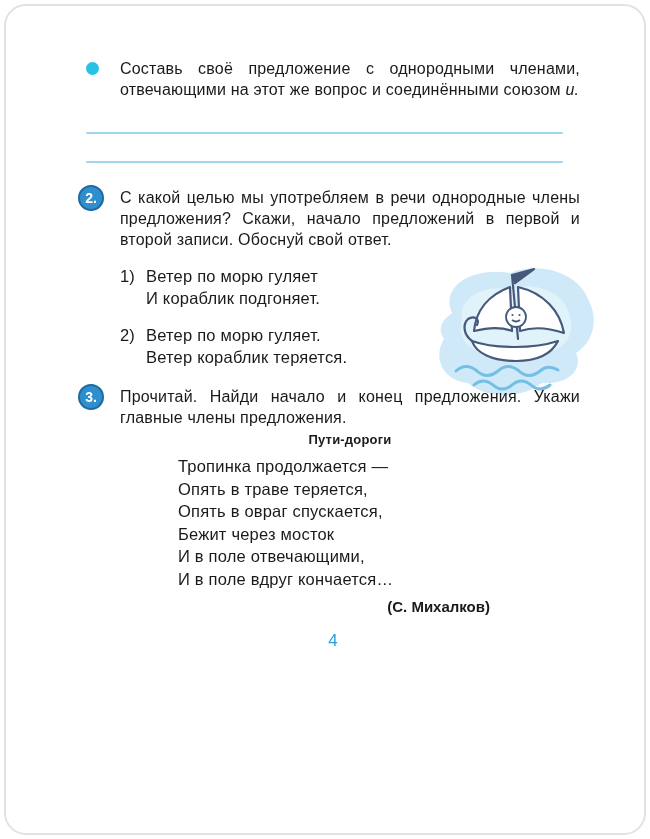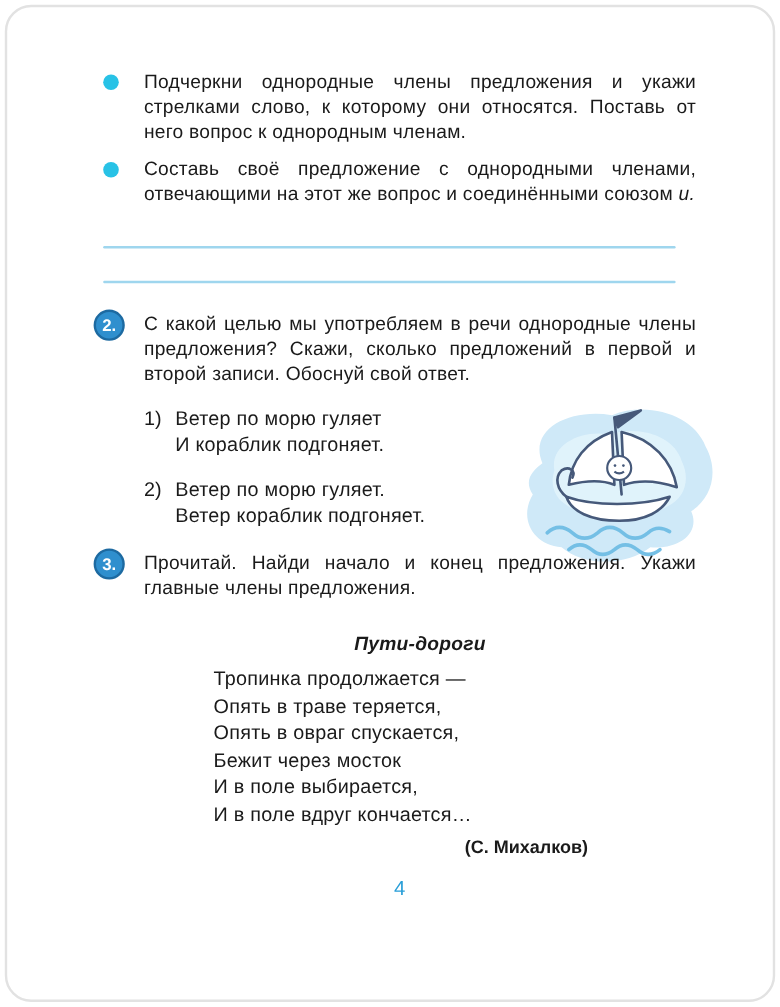--- a/index.html
+++ b/index.html
@@ -79,26 +79,25 @@
     text-align: center;
   }
   .ship {
     position: absolute;
     top: 72px;
     right: -22px;
     width: 180px;
     height: 155px;
   }
   .poem-title {
-    margin: 28px 0 8px 0;
-    font-size: 16px;
+    margin: 4px 0 8px 0;
+    font-size: 13px;
     font-weight: bold;
     text-align: center;
     letter-spacing: 0.2px;
-    font-style: italic;
   }
   .poem { margin-left: 58px; width: 312px; }
   .poem-line { font-size: 16.5px; line-height: 22.5px; letter-spacing: 0.2px; }
   .poem-attr {
     margin-top: 8px;
     font-size: 15px;
     text-align: right;
     font-weight: bold;
   }
   .pagenum {
@@ -108,57 +107,51 @@
     font-size: 17px;
   }
 </style>
 </head>
 <body>
 
 <div class="page">
   <div class="frame"></div>
   <div class="content">
 
+
     <div class="row task">
       <div class="gutter">
         <span class="bullet"></span>
       </div>
-      <p class="text">Подчеркни однородные члены предложения и укажи стрелками слово, к которому они относятся. Поставь от него вопрос к однородным членам.</p>
-    </div>
-
-    <div class="row task">
-      <div class="gutter">
-        <span class="bullet"></span>
-      </div>
       <p class="text"><span>Составь своё предложение с однородными членами, отвечающими на этот же вопрос и соединёнными союзом</span> <span class="it">и.</span></p>
     </div>
 
     <div class="ruleline line1"></div>
     <div class="ruleline line2"></div>
 
     <div class="row exercise2">
       <div class="gutter">
         <span class="numcircle">2.</span>
       </div>
       <div class="extext">
-        <p class="text">С какой целью мы употребляем в речи однородные члены предложения? Скажи, сколько предложений в первой и второй записи. Обоснуй свой ответ.</p>
+        <p class="text">С какой целью мы употребляем в речи однородные члены предложения? Скажи, начало предложений в первой и второй записи. Обоснуй свой ответ.</p>
 
         <div class="verse-item">
           <span class="vnum">1)</span>
           <div class="vlines">
             <div>Ветер по морю гуляет</div>
             <div>И кораблик подгоняет.</div>
           </div>
         </div>
 
         <div class="verse-item">
           <span class="vnum">2)</span>
           <div class="vlines">
             <div>Ветер по морю гуляет.</div>
-            <div>Ветер кораблик подгоняет.</div>
+            <div>Ветер кораблик теряется.</div>
           </div>
         </div>
 
         <svg class="ship" viewBox="0 0 180 155" aria-hidden="true">
           <path fill="#cfe9f8" d="M30,54 C18,26 52,8 88,14 C118,2 156,14 166,40 C178,62 170,84 154,94 C162,112 144,126 120,124 C100,140 64,140 46,124 C22,122 10,100 22,80 C14,68 22,60 30,54 Z"></path>
           <path fill="#e6f5fc" opacity="0.75" d="M40,60 C36,40 60,26 86,30 C112,22 140,32 146,52 C154,68 148,84 134,90 C118,100 66,100 52,90 C40,84 36,72 40,60 Z"></path>
           <g stroke="#46597a" stroke-width="2.2" fill="none" stroke-linecap="round" stroke-linejoin="round">
             <path d="M96,80 L90,16"></path>
             <path d="M90,16 L112,10 L93,24 Z" fill="#46597a"></path>
             <path d="M88,28 C66,36 54,52 52,72 C68,68 80,68 90,72 Z" fill="#ffffff"></path>
@@ -185,21 +178,21 @@
         <span class="numcircle">3.</span>
       </div>
       <div class="extext">
         <p class="text">Прочитай. Найди начало и конец предложения. Укажи главные члены предложения.</p>
         <h3 class="poem-title">Пути-дороги</h3>
         <div class="poem">
           <div class="poem-line">Тропинка продолжается —</div>
           <div class="poem-line">Опять в траве теряется,</div>
           <div class="poem-line">Опять в овраг спускается,</div>
           <div class="poem-line">Бежит через мосток</div>
-          <div class="poem-line">И в поле выбирается,</div>
+          <div class="poem-line">И в поле отвечающими,</div>
           <div class="poem-line">И в поле вдруг кончается…</div>
           <div class="poem-attr">(С. Михалков)</div>
         </div>
       </div>
     </div>
 
     <div class="pagenum">4</div>
 
   </div>
 </div>

